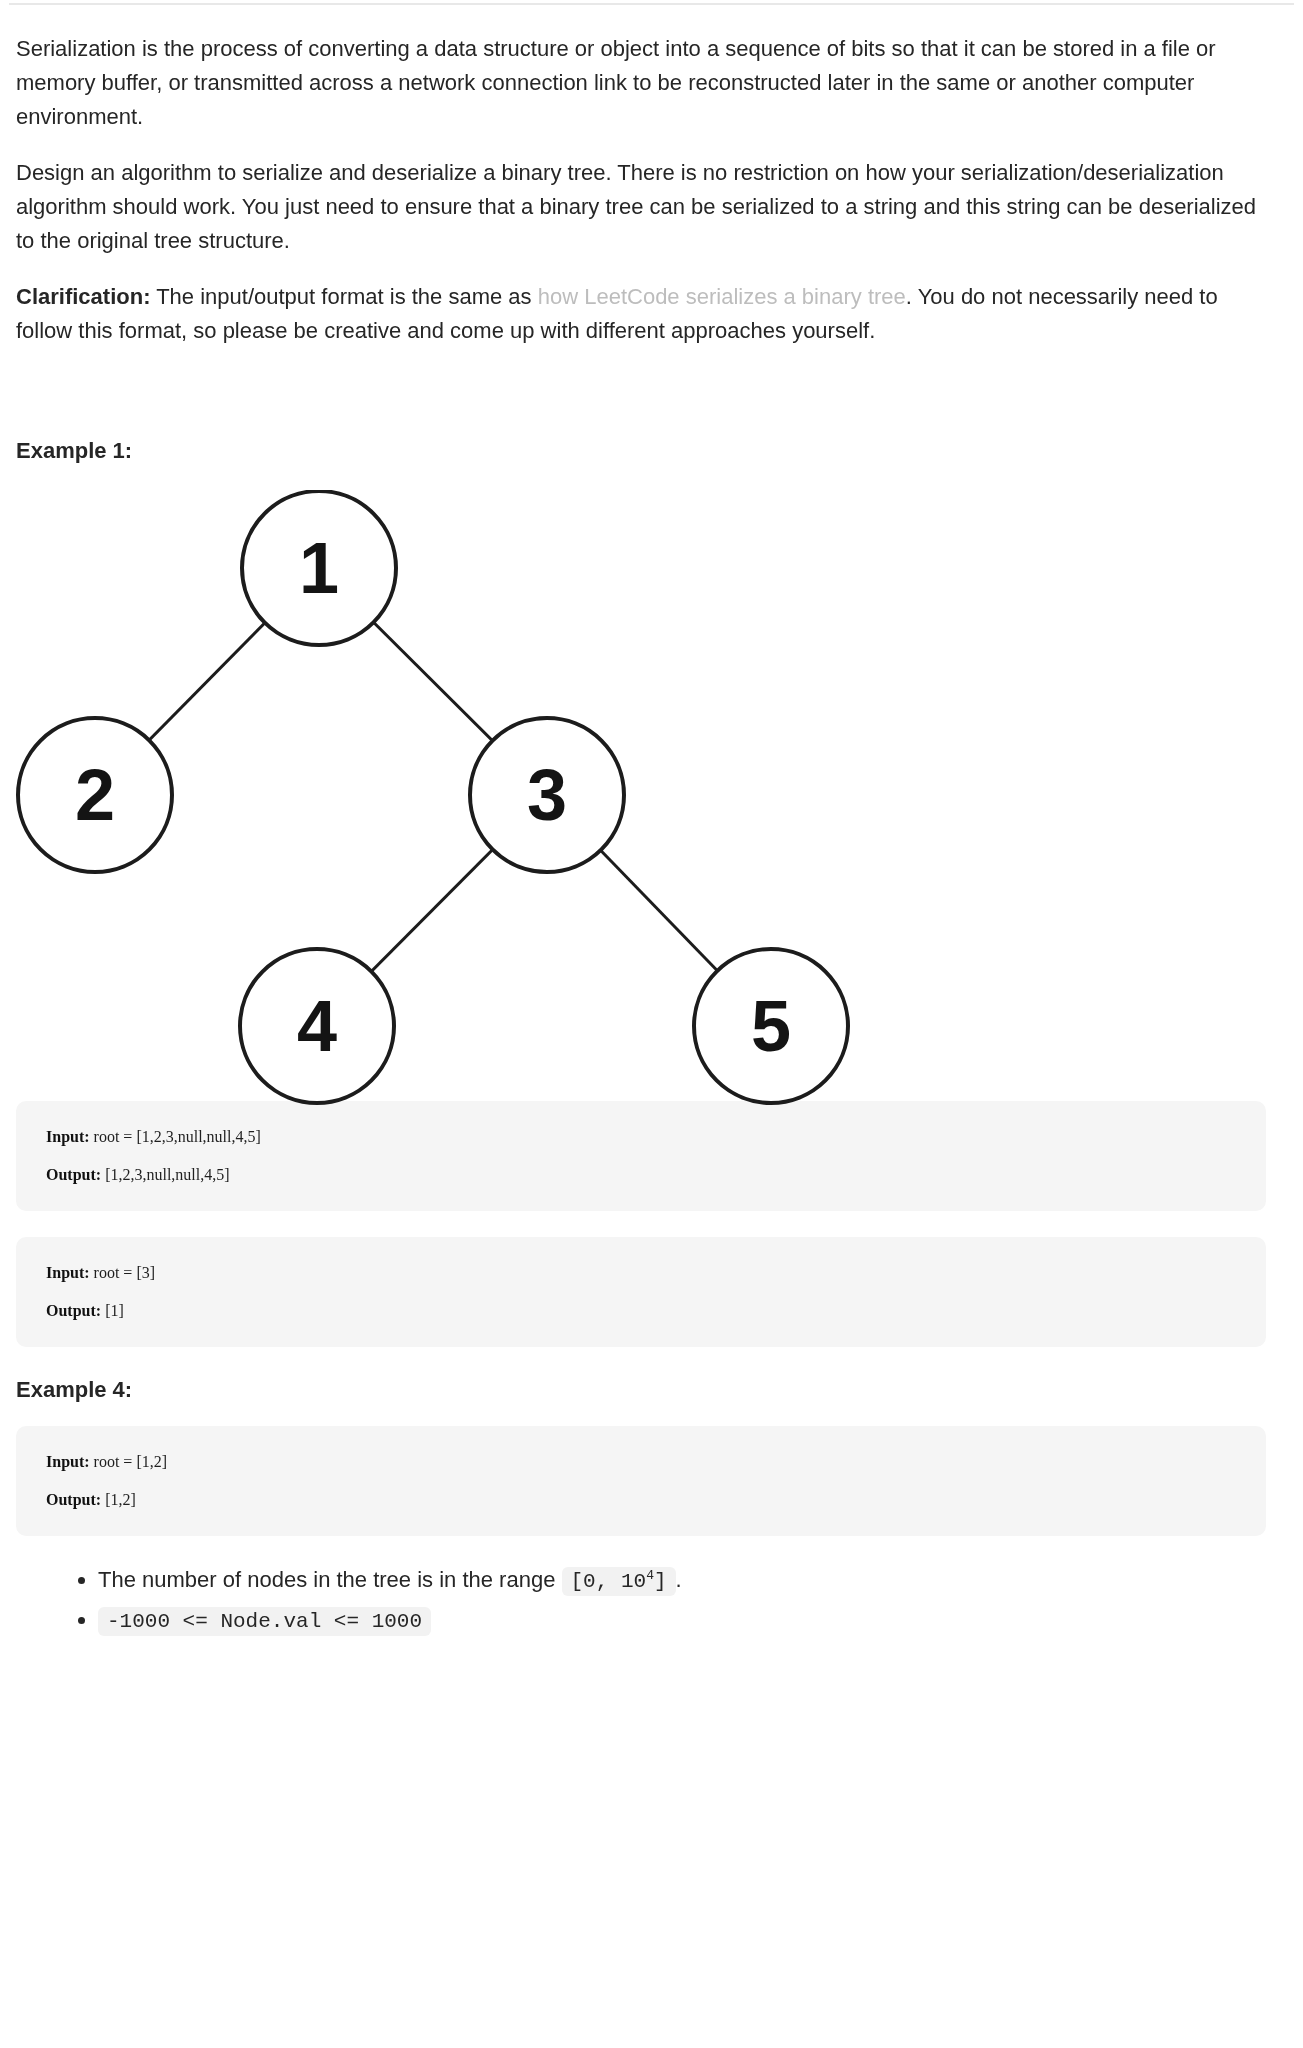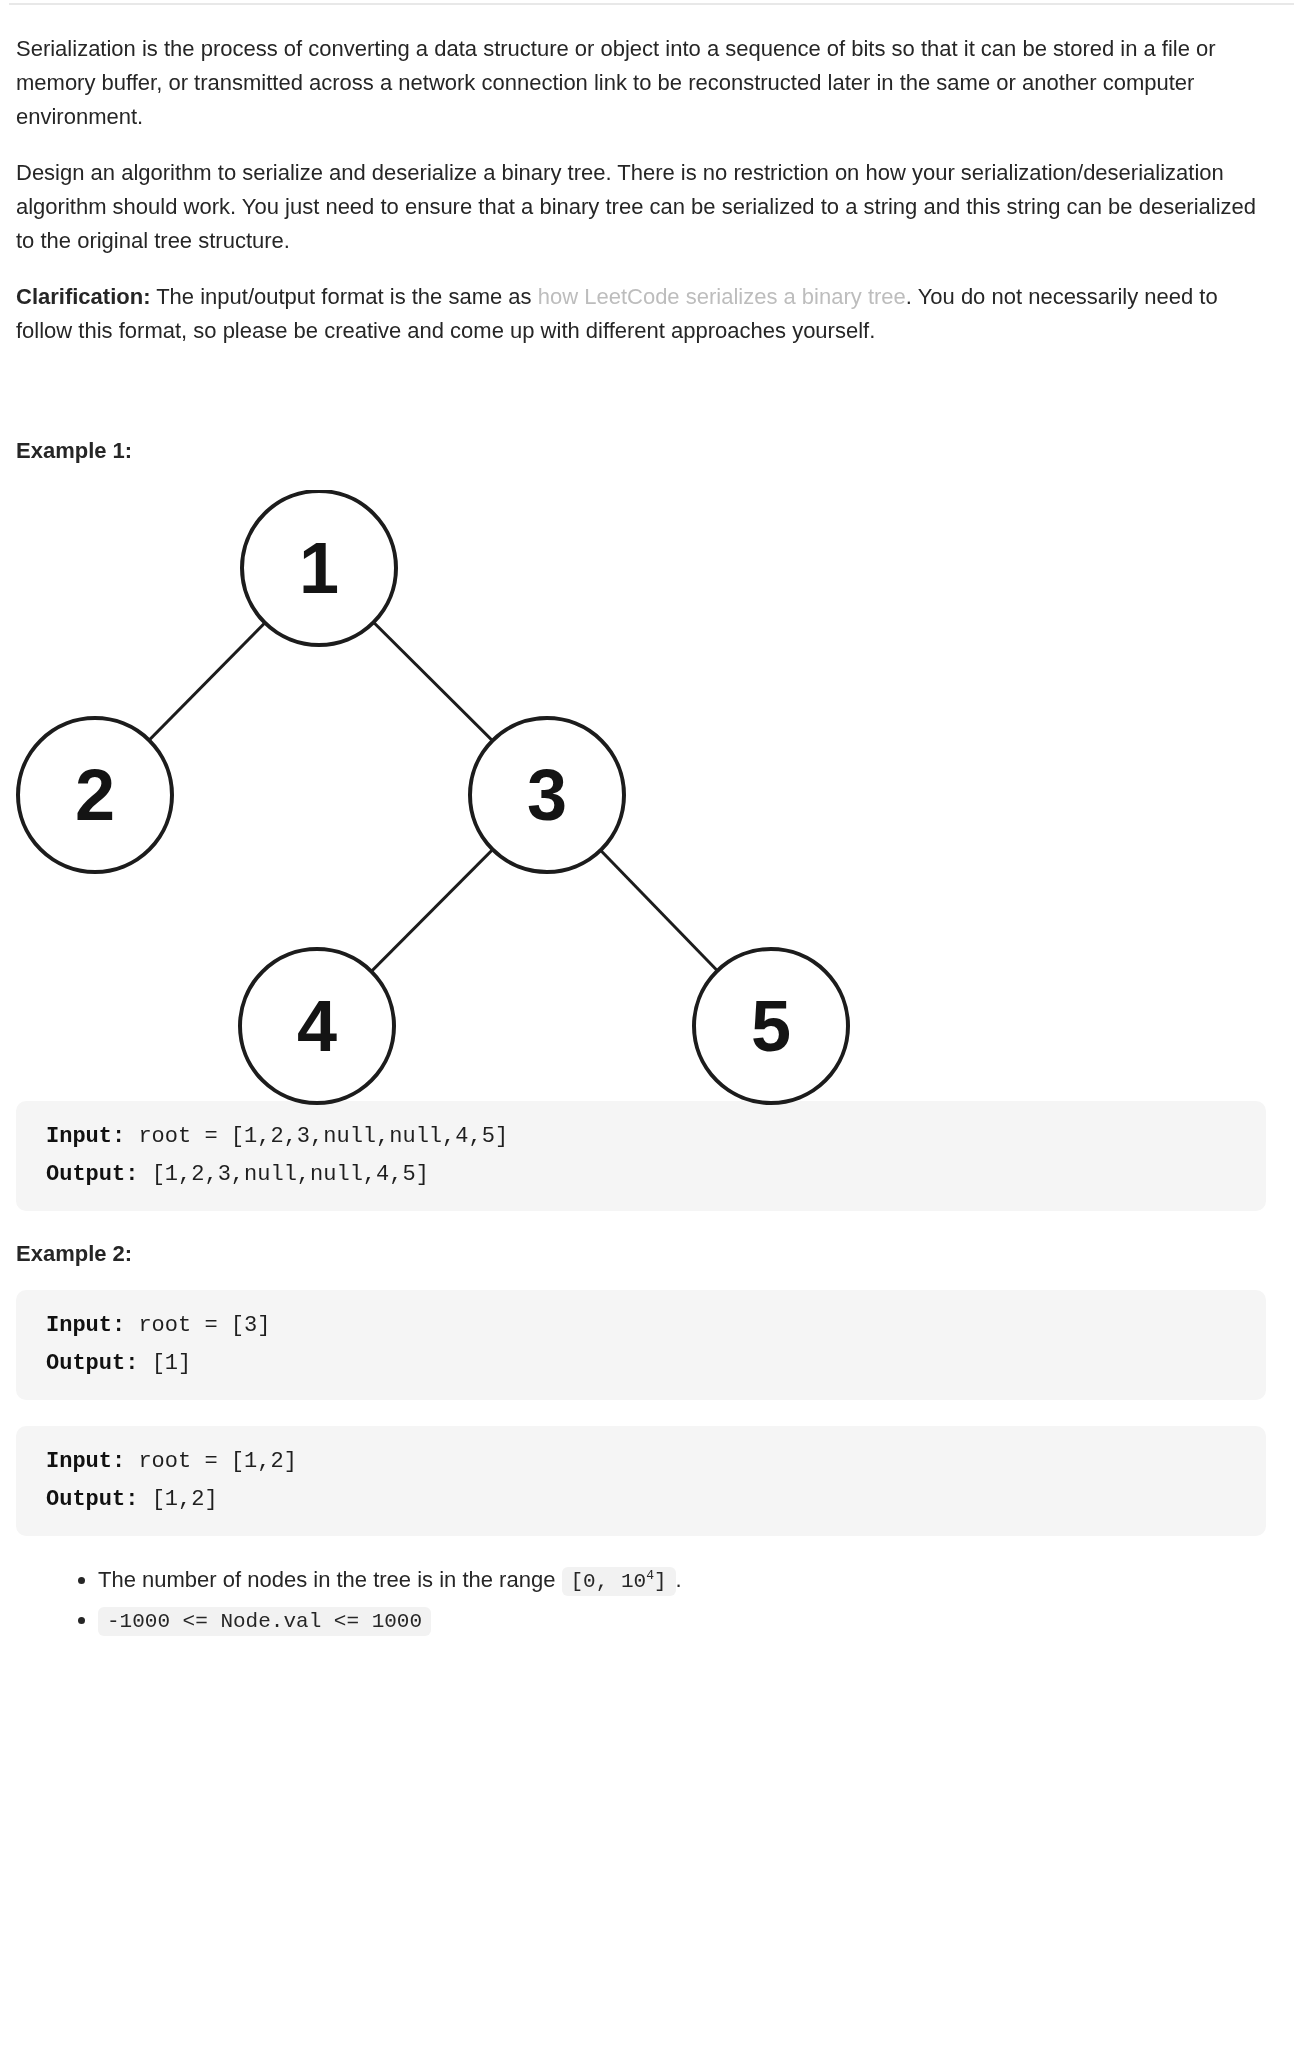--- a/index.html
+++ b/index.html
@@ -45,22 +45,22 @@
     font-family: "Liberation Sans", "DejaVu Sans", sans-serif;
     font-weight: 700;
     font-size: 72px;
     fill: #141414;
   }
   pre.code-block {
     background: var(--code_bg, #f5f5f5);
     border-radius: 10px;
     margin: 0 0 26px 0;
     padding: 17px 30px;
-    font-family: Liberation Mono, monospace;
-    font-size: 22px;
+    font-family: Liberation Serif, serif;
+    font-size: 16px;
     line-height: 38px;
     color: #1f1f1f;
     white-space: pre;
   }
   pre.code-block code { font-family: inherit; }
   .io-label { font-weight: 700; color: #111111; }
   ul.constraints {
     margin: 0;
     padding: 0 0 0 74px;
   }
@@ -110,27 +110,27 @@
       <text x="531" y="305" text-anchor="middle" dominant-baseline="central">3</text>
       <circle cx="301" cy="536" r="77" fill="#ffffff" stroke="#1c1c1c" stroke-width="4"></circle>
       <text x="301" y="536" text-anchor="middle" dominant-baseline="central">4</text>
       <circle cx="755" cy="536" r="77" fill="#ffffff" stroke="#1c1c1c" stroke-width="4"></circle>
       <text x="755" y="536" text-anchor="middle" dominant-baseline="central">5</text>
     </svg>
 
   <pre class="code-block"><code><strong class="io-label">Input:</strong> <span>root = [1,2,3,null,null,4,5]</span>
 <strong class="io-label">Output:</strong> <span>[1,2,3,null,null,4,5]</span></code></pre>
 
-  <p class="section-title">Example 2:</p>
 
 
 
   <pre class="code-block"><code><strong class="io-label">Input:</strong> <span>root = [3]</span>
 <strong class="io-label">Output:</strong> <span>[1]</span></code></pre>
 
+  <p class="section-title">Example 4:</p>
 
   <pre class="code-block"><code><strong class="io-label">Input:</strong> <span>root = [1,2]</span>
 <strong class="io-label">Output:</strong> <span>[1,2]</span></code></pre>
 
 
   <ul class="constraints">
     <li><span>The number of nodes in the tree is in the range </span><code class="inline"><span>[0, 10</span><sup>4</sup><span>]</span></code><span>.</span></li>
     <li><code class="inline">-1000 &lt;= Node.val &lt;= 1000</code></li>
   </ul>
 

